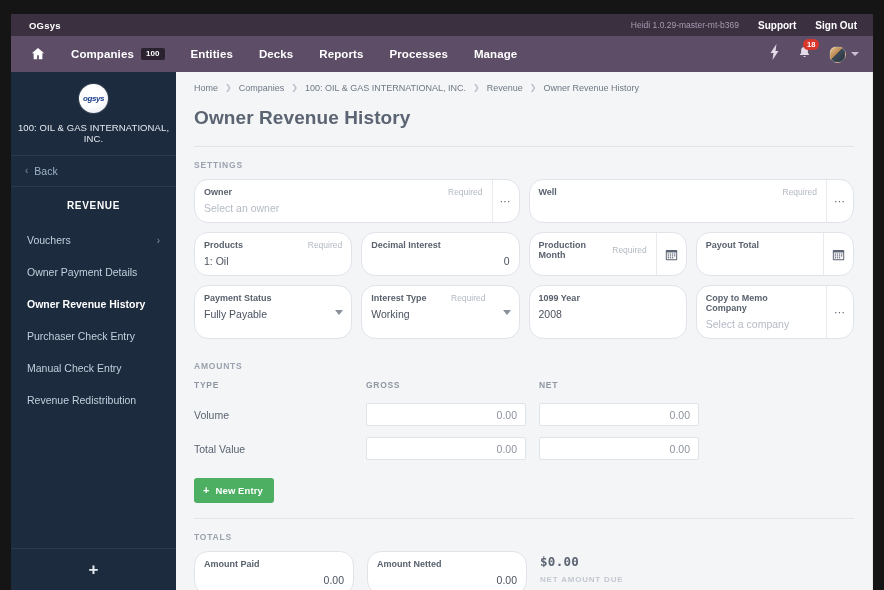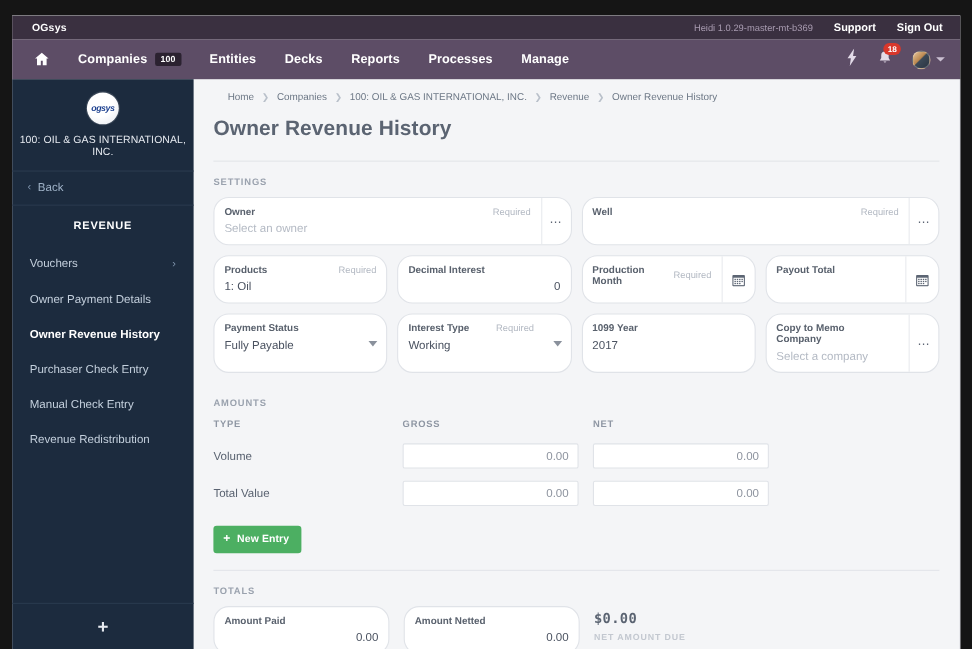--- a/index.html
+++ b/index.html
@@ -133,24 +133,24 @@
     color: #e6eaf0; font-size: 17px; font-weight: bold;
   }
 
   
   .content {
     flex: 1; background: #f4f5f7;
     padding: 0 0 0 0; overflow: hidden;
     border-right: 1px solid #e6e8ec;
   }
   .breadcrumb {
-    display: flex; align-items: flex-end; gap: 7px;
+    display: flex; align-items: flex-start; gap: 7px;
     padding: 11px 18px 0 18px;
     font-size: 9px; color: #6d7886;
-    flex-wrap: nowrap; white-space: nowrap; margin-left: 13px;
+    flex-wrap: nowrap; white-space: nowrap;
   }
   .breadcrumb .sep { color: #b9c0ca; font-size: 8px; }
   .page-title {
     font-size: 19px; font-weight: bold; color: #5b6472;
     padding: 14px 18px 0; letter-spacing: .1px;
   }
   .hr { height: 1px; background: #e3e5e9; margin: 17px 18px 0; }
 
   .sec-label {
     font-size: 8.5px; font-weight: bold; color: #9aa2ae;
@@ -474,21 +474,21 @@
                 <span class="tri-down"></span>
               </div>
           </div>
 
           <div class="field" style="width:160px">
             <div class="field-main">
               <div class="field-head">
                 <span class="field-label">1099 Year</span>
                 <span class="req"></span>
               </div>
-              <div class="field-value">2017</div>
+              <div class="field-value">2008</div>
             </div>
           </div>
 
           <div class="field" style="width:160px">
             <div class="field-main">
               <div class="field-head">
                 <span class="field-label">Copy to Memo Company</span>
                 <span class="req"></span>
               </div>
               <div class="field-value ph">Select a company</div>

